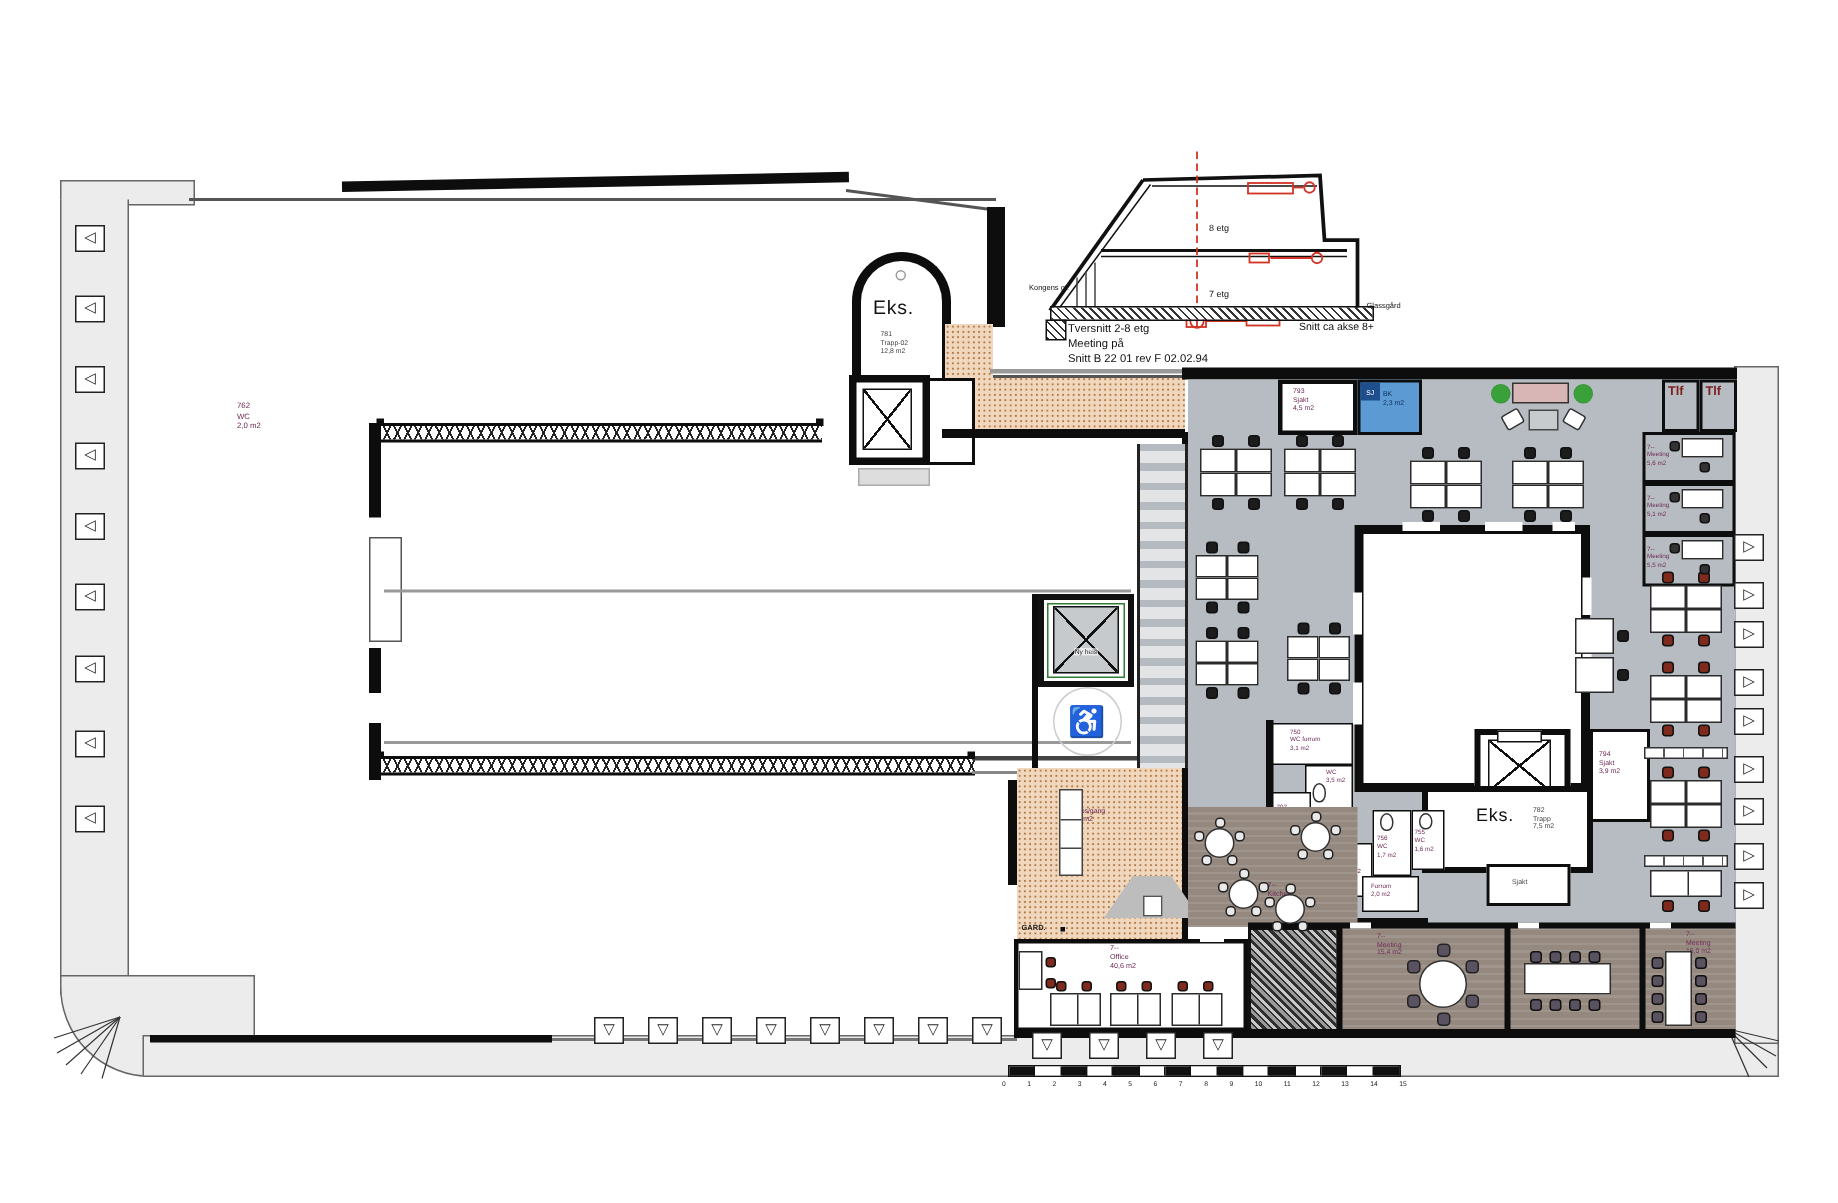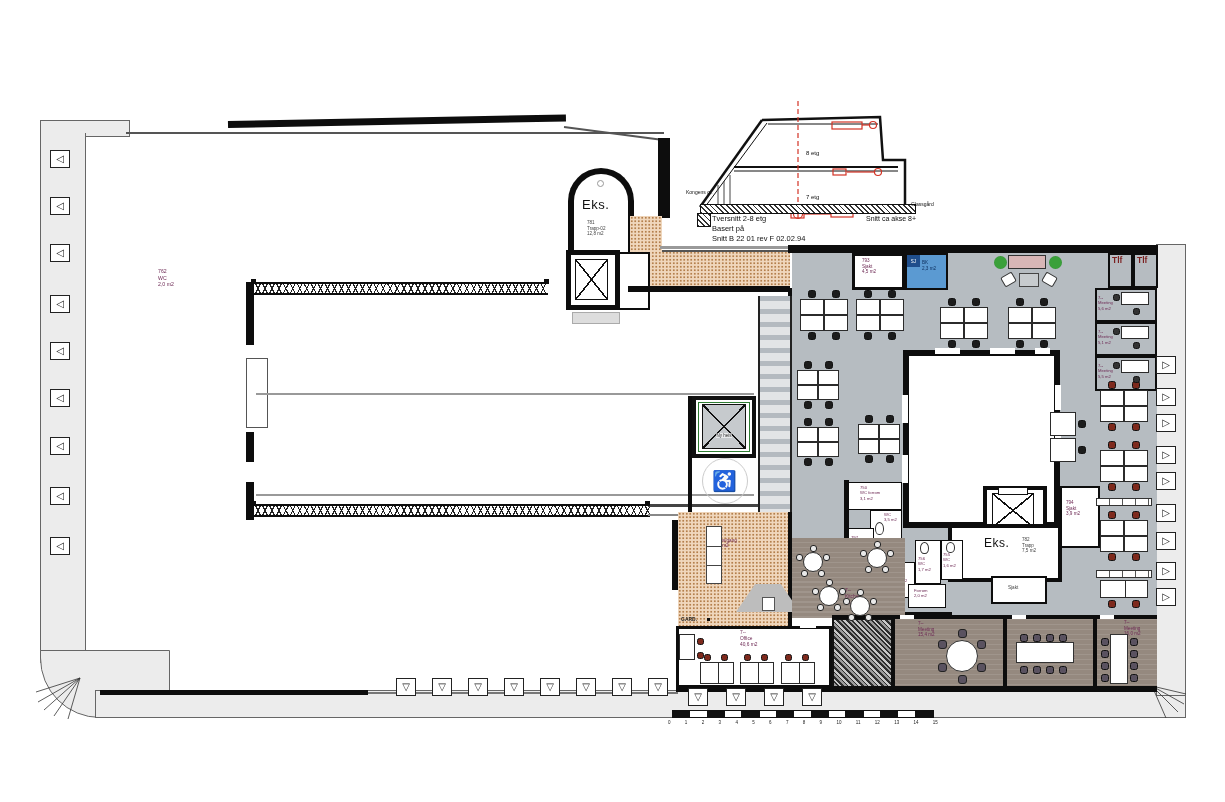--- a/index.html
+++ b/index.html
@@ -106,21 +106,21 @@
       </g>
     </svg>
     <div class="hatch45" style="left:700px;top:204px;width:216px;height:10px"></div>
     <div class="hatch45" style="left:697px;top:213px;width:14px;height:14px"></div>
     <div class="sec-lbl" style="left:806px;top:150px">8 etg</div>
     <div class="sec-lbl" style="left:806px;top:194px">7 etg</div>
     <div class="sec-lbl" style="left:686px;top:189px;font-size:5px">Kongens gt.</div>
     <div class="sec-lbl" style="left:911px;top:201px;font-size:5px">Glassgård</div>
     <div class="cap" style="left:712px;top:214px">
       <div>Tversnitt 2-8 etg</div>
-      <div>Basert på</div>
+      <div>Meeting på</div>
       <div>Snitt B 22 01 rev F 02.02.94</div>
     </div>
     <div class="cap" style="left:866px;top:214px;font-size:7px">Snitt ca akse 8+</div>
   </div>
 
   <div class="truss" style="left:254px;top:282px;width:294px;height:13px"></div>
   <div class="truss" style="left:254px;top:504px;width:396px;height:13px"></div>
   <div class="thin" style="left:648px;top:504px;width:112px;height:2.5px;background:#444"></div>
   <div class="thin" style="left:648px;top:514px;width:112px;height:1.5px;background:#888"></div>
   <div class="wall" style="left:246px;top:282px;width:8px;height:238px"></div>

